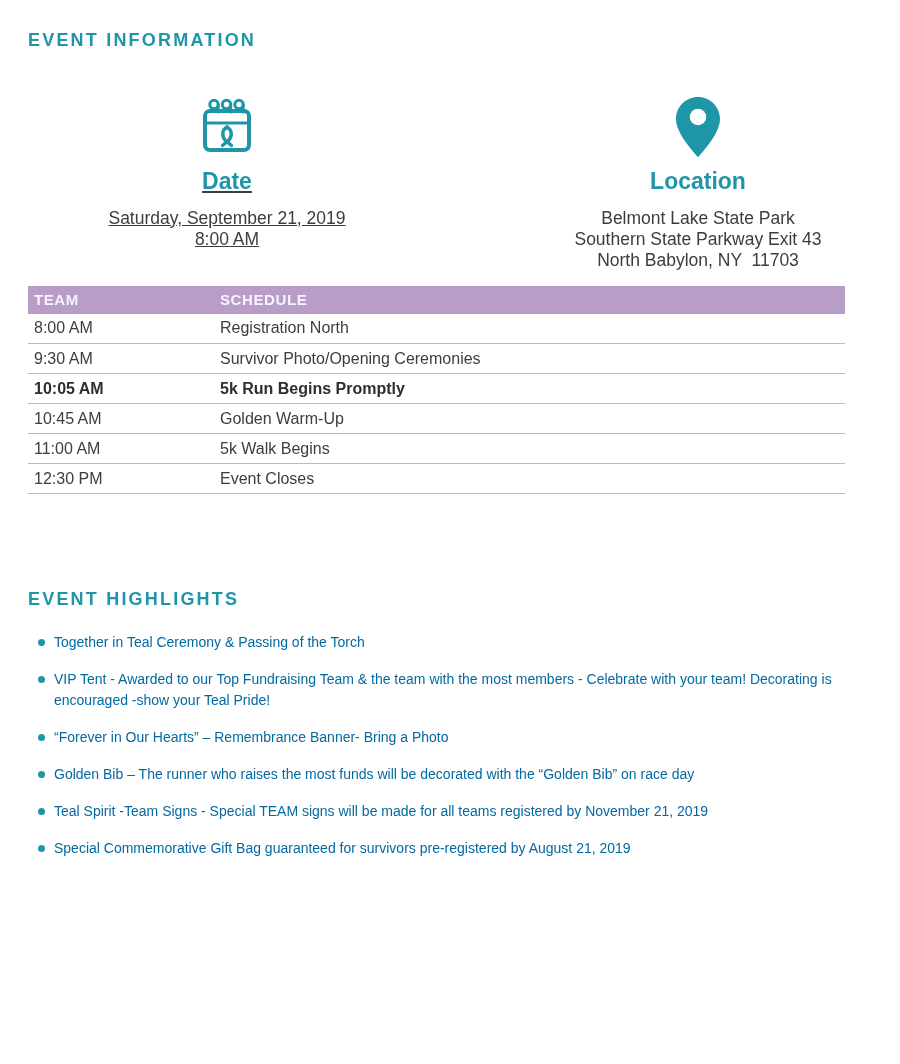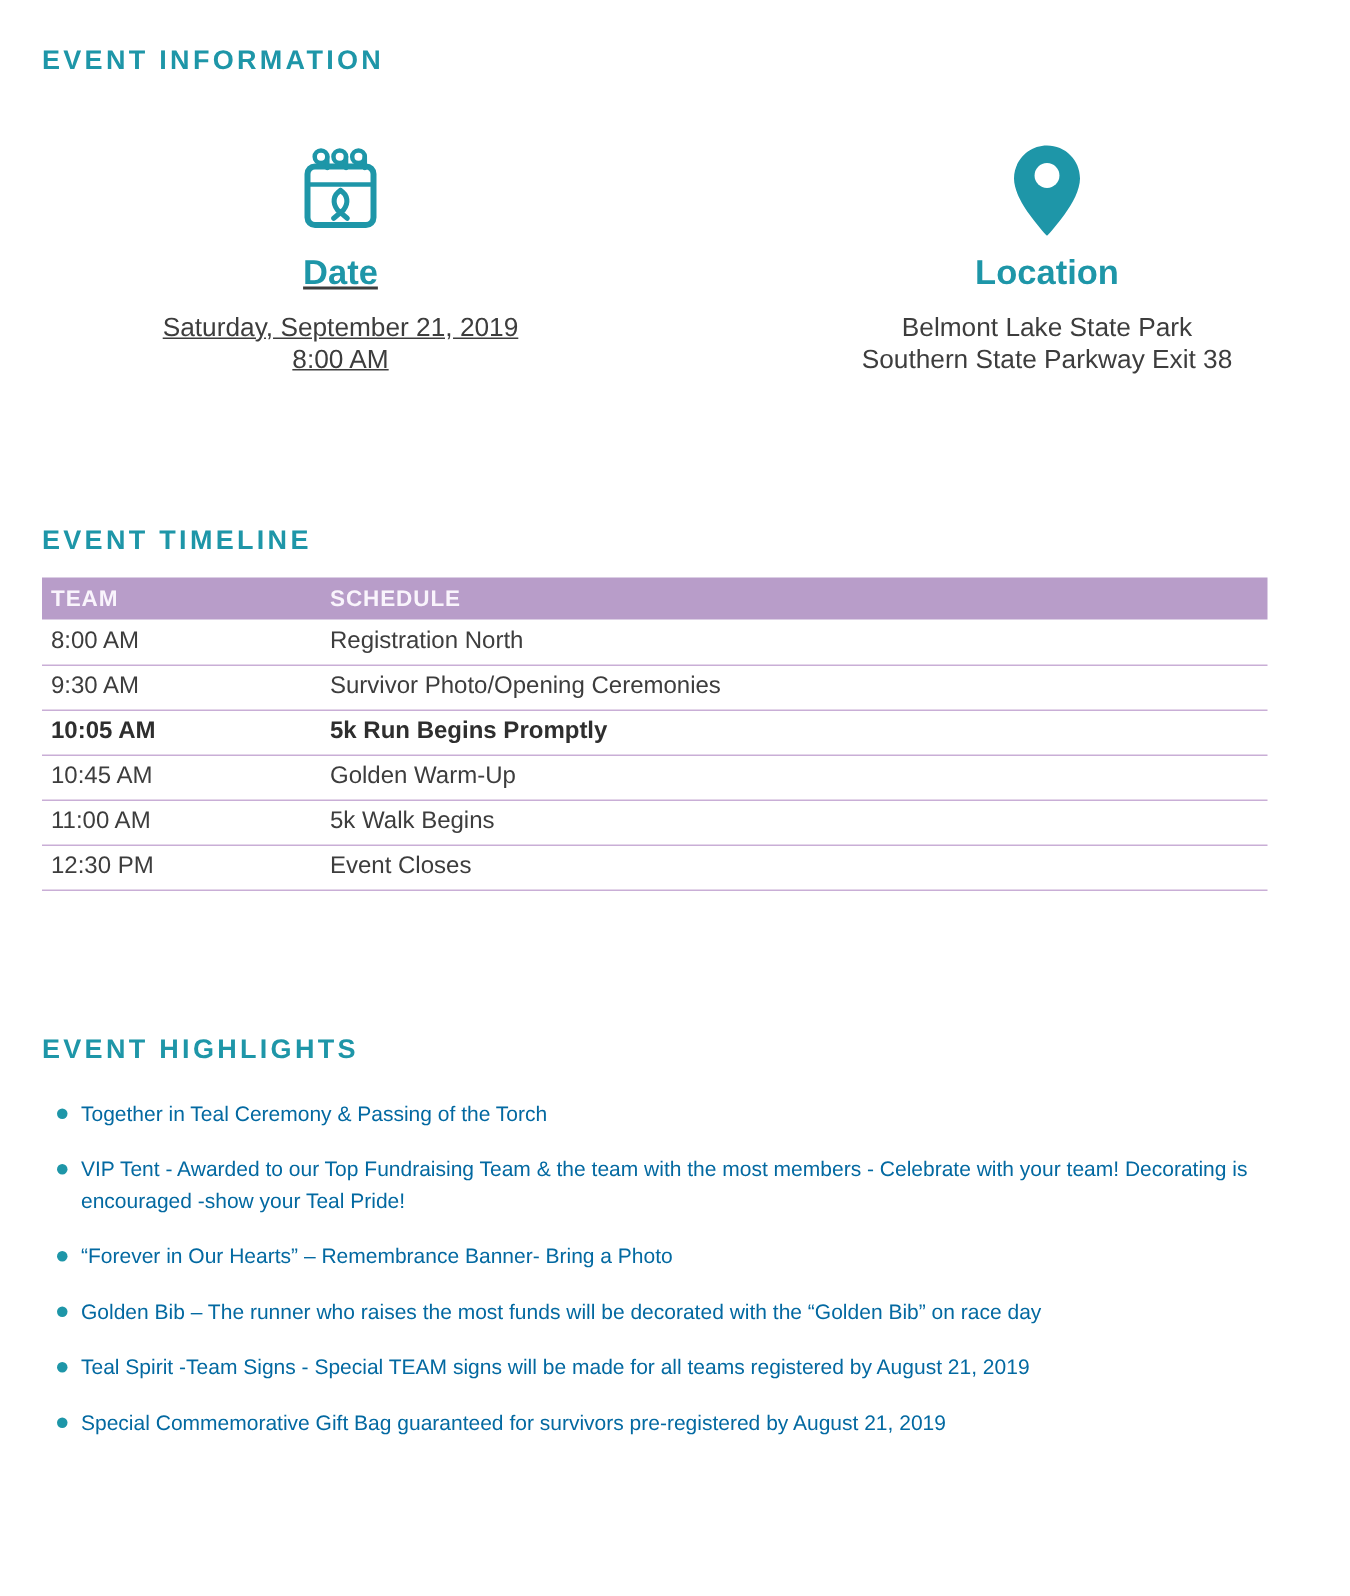--- a/index.html
+++ b/index.html
@@ -132,27 +132,27 @@
     <div class="info-col location-col">
       <div class="icon-wrap">
         <svg width="46" height="62" viewBox="0 0 46 62">
           <path fill="#1e96a8" d="M23 1 C 10.8 1 1 10.8 1 23 C 1 30.5 6 39.8 11.2 46.8 C 16.2 53.6 21 59.3 23 61.2 C 25 59.3 29.8 53.6 34.8 46.8 C 40 39.8 45 30.5 45 23 C 45 10.8 35.2 1 23 1 Z"></path>
           <circle cx="23" cy="21" r="8.3" fill="#ffffff"></circle>
         </svg>
       </div>
       <div class="info-label">Location</div>
       <div class="info-lines">
         <div>Belmont Lake State Park</div>
-        <div>Southern State Parkway Exit 38</div>
+        <div>Southern State Parkway Exit 43</div>
+        <div>North Babylon, NY  11703</div>
       </div>
     </div>
 
   </div>
 
-  <h1 class="section-title timeline-title">EVENT TIMELINE</h1>
 
   <table class="timeline">
     <thead>
       <tr>
         <th class="col-time">TEAM</th>
         <th class="col-schedule">SCHEDULE</th>
       </tr>
     </thead>
     <tbody>
     <tr>
@@ -187,17 +187,17 @@
   </tbody>
   </table>
 
   <h1 class="section-title highlights-title">EVENT HIGHLIGHTS</h1>
 
   <ul class="highlights">
       <li>Together in Teal Ceremony &amp; Passing of the Torch</li>
       <li>VIP Tent - Awarded to our Top Fundraising Team &amp; the team with the most members - Celebrate with your team! Decorating is encouraged -show your Teal Pride!</li>
       <li>“Forever in Our Hearts” – Remembrance Banner- Bring a Photo</li>
       <li>Golden Bib – The runner who raises the most funds will be decorated with the “Golden Bib” on race day</li>
-      <li>Teal Spirit -Team Signs - Special TEAM signs will be made for all teams registered by August 21, 2019</li>
+      <li>Teal Spirit -Team Signs - Special TEAM signs will be made for all teams registered by November 21, 2019</li>
       <li>Special Commemorative Gift Bag guaranteed for survivors pre-registered by August 21, 2019</li>
     </ul>
 
 </div>
 
 </body></html>

